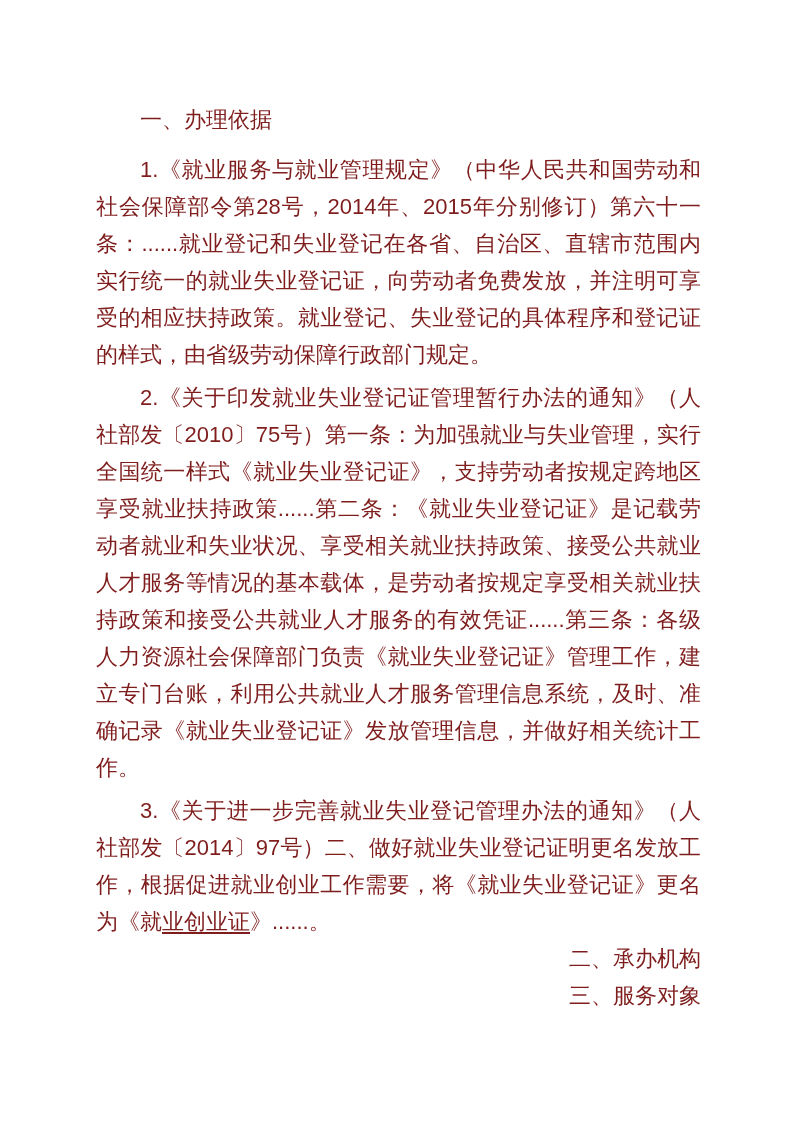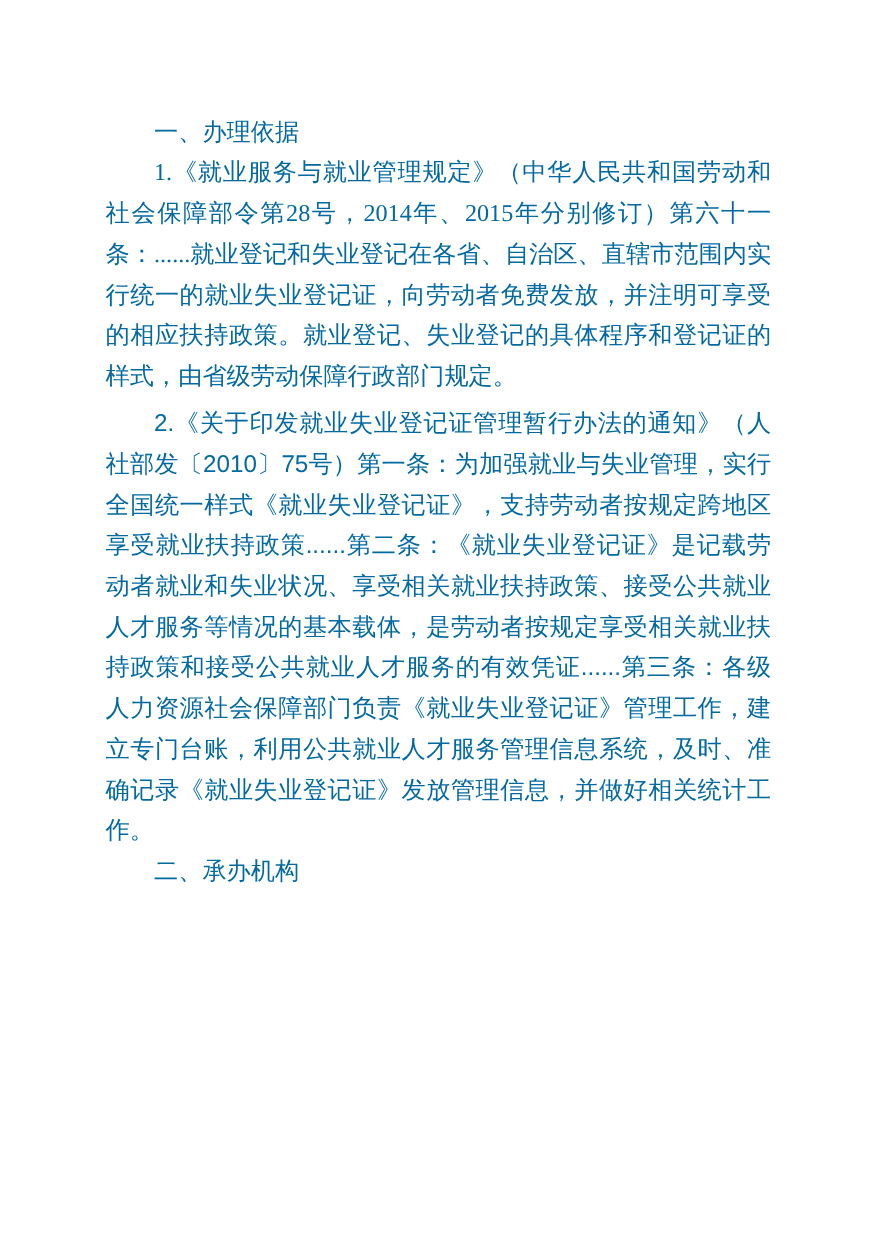--- a/index.html
+++ b/index.html
@@ -11,61 +11,62 @@
     width: 793px;
     height: 1122px;
     overflow: hidden;
   }
   .page {
     box-sizing: border-box;
     width: 793px;
     height: 1122px;
     padding: 101px 92px 0 96px;
     background: #ffffff;
-    color: #0369a1;
+    color: #7f1d1d;
     font-family: "Liberation Sans", "DejaVu Sans", sans-serif;
     font-size: 22px;
     line-height: 37px;
   }
   .heading {
     margin: 0;
     text-indent: 2em;
     font-weight: normal;
     font-size: 22px;
     text-align: left;
   }
   .para {
     margin: 6px 0 0 0;
     text-indent: 2em;
     text-align: justify;
   }
   .para.first {
-    margin-top: 0;
-    font-family: Liberation Serif, serif;
+    margin-top: 13px;
   }
   .line {
     margin: 0;
     text-indent: 2em;
-    text-align: left;
+    text-align: right;
   }
   .u {
     text-decoration: underline;
     text-underline-offset: 3px;
   }
 </style>
 </head>
 <body>
 
 <div class="page">
 
   <div class="heading">一、办理依据</div>
 
   <p class="para first">1.《就业服务与就业管理规定》（中华人民共和国劳动和社会保障部令第28号，2014年、2015年分别修订）第六十一条：......就业登记和失业登记在各省、自治区、直辖市范围内实行统一的就业失业登记证，向劳动者免费发放，并注明可享受的相应扶持政策。就业登记、失业登记的具体程序和登记证的样式，由省级劳动保障行政部门规定。</p>
 
   <p class="para">2.《关于印发就业失业登记证管理暂行办法的通知》（人社部发〔2010〕75号）第一条：为加强就业与失业管理，实行全国统一样式《就业失业登记证》，支持劳动者按规定跨地区享受就业扶持政策......第二条：《就业失业登记证》是记载劳动者就业和失业状况、享受相关就业扶持政策、接受公共就业人才服务等情况的基本载体，是劳动者按规定享受相关就业扶持政策和接受公共就业人才服务的有效凭证......第三条：各级人力资源社会保障部门负责《就业失业登记证》管理工作，建立专门台账，利用公共就业人才服务管理信息系统，及时、准确记录《就业失业登记证》发放管理信息，并做好相关统计工作。</p>
 
+  <p class="para"><span>3.《关于进一步完善就业失业登记管理办法的通知》（人社部发〔2014〕97号）二、做好就业失业登记证明更名发放工作，根据促进就业创业工作需要，将《就业失业登记证》更名为《就</span><span class="u">业创业证</span><span>》......。</span></p>
 
   <div class="line">二、承办机构</div>
 
 
+  <div class="line">三、服务对象</div>
 
 
 </div>
 
 </body></html>

